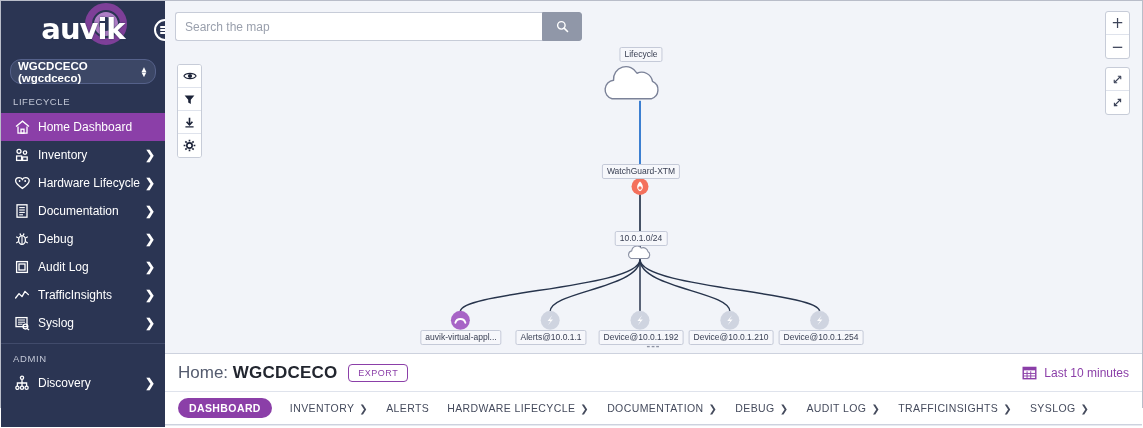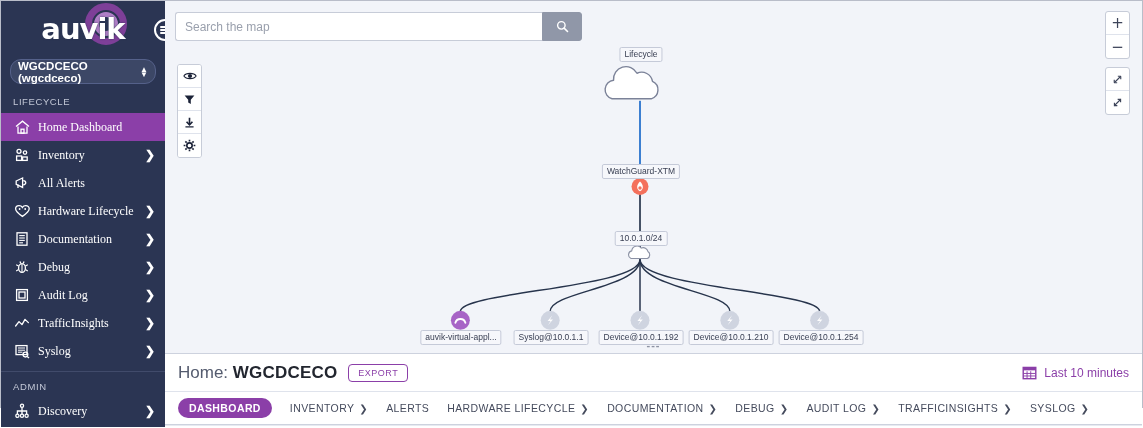--- a/index.html
+++ b/index.html
@@ -93,21 +93,20 @@
     font-weight: normal;
   }
   .nav-item {
     height: 28px;
     display: flex; align-items: center;
     padding: 0 10px 0 12px;
     font-size: 12px;
     color: #ffffff;
     cursor: pointer;
     position: relative;
-    font-family: Liberation Serif, serif;
   }
   .nav-item.active { background: #8b3fa8; }
   .nav-item .nav-ico {
     width: 17px; height: 17px; margin-right: 8px;
     display: flex; align-items: center; justify-content: center;
     flex: 0 0 17px;
   }
   .nav-item .nav-label { flex: 1; white-space: nowrap; }
   .nav-item .chev {
     font-size: 12px; font-weight: bold; color: #ffffff;
@@ -346,31 +345,20 @@
       <span class="nav-ico">
             <svg width="16" height="16" viewBox="0 0 16 16">
               <circle cx="5" cy="4.3" r="2" fill="none" stroke="#ffffff" stroke-width="1.3"></circle>
               <circle cx="11" cy="5.6" r="1.7" fill="none" stroke="#ffffff" stroke-width="1.3"></circle>
               <rect x="2.6" y="9" width="5" height="4.4" fill="none" stroke="#ffffff" stroke-width="1.3"></rect>
               <rect x="8.6" y="10" width="4.6" height="3.4" fill="none" stroke="#ffffff" stroke-width="1.3"></rect>
             </svg>
           </span>
       <span class="nav-label">Inventory</span>
       <span class="chev">❯</span>
-    </div>
-    <div class="nav-item">
-      <span class="nav-ico">
-            <svg width="16" height="16" viewBox="0 0 16 16">
-              <path d="M2.2 6 L8.6 3 V12.4 L2.2 9.4 Z" fill="none" stroke="#ffffff" stroke-width="1.3"></path>
-              <path d="M9.2 5.6 C12.6 6, 12.6 9.4, 9.2 9.8" fill="none" stroke="#ffffff" stroke-width="1.3"></path>
-              <path d="M4 9.6 V13" fill="none" stroke="#ffffff" stroke-width="1.3"></path>
-            </svg>
-          </span>
-      <span class="nav-label">All Alerts</span>
-      <span class="chev"></span>
     </div>
     <div class="nav-item">
       <span class="nav-ico">
             <svg width="16" height="16" viewBox="0 0 16 16">
               <path d="M8.4 13.4 C4 10.4, 1.6 8.2, 1.6 5.8 C1.6 3.8, 3.2 2.6, 5 2.6 C6.4 2.6, 7.8 3.4, 8.4 4.4 C9 3.4, 10.4 2.6, 11.8 2.6 C13.6 2.6, 15.2 3.8, 15.2 5.8 C15.2 8.2, 12.8 10.4, 8.4 13.4 Z" fill="none" stroke="#ffffff" stroke-width="1.3"></path>
               <circle cx="5.6" cy="6" r="0.9" fill="#fff" stroke="none"></circle>
               <circle cx="11.2" cy="6" r="0.9" fill="#fff" stroke="none"></circle>
             </svg>
           </span>
       <span class="nav-label">Hardware Lifecycle</span>
@@ -583,21 +571,21 @@
           <g>
     <circle cx="656" cy="320" r="9.5" fill="#cfd4e0"></circle>
     <path d="M 658.2 315 L 653.4 320.6 L 656.4 320.6 L 653.8 325 L 658.8 319.2 L 655.8 319.2 Z" fill="#ffffff" opacity="0.95"></path>
   </g>
         </svg>
       <div id="node-labels">
   <div class="node-label" style="left:476px; top:46px;">Lifecycle</div>
   <div class="node-label" style="left:476px; top:163px;">WatchGuard-XTM</div>
   <div class="node-label" style="left:476px; top:230px;">10.0.1.0/24</div>
   <div class="node-label" style="left:296px; top:329px;">auvik-virtual-appl...</div>
-  <div class="node-label" style="left:386px; top:329px;">Syslog@10.0.1.1</div>
+  <div class="node-label" style="left:386px; top:329px;">Alerts@10.0.1.1</div>
   <div class="node-label" style="left:476px; top:329px;">Device@10.0.1.192</div>
   <div class="node-label" style="left:566px; top:329px;">Device@10.0.1.210</div>
   <div class="node-label" style="left:656px; top:329px;">Device@10.0.1.254</div>
         </div>
 
       <div class="drag-handle">---</div>
     </div>
 
     <div id="bottom">
       <div class="title-row">

